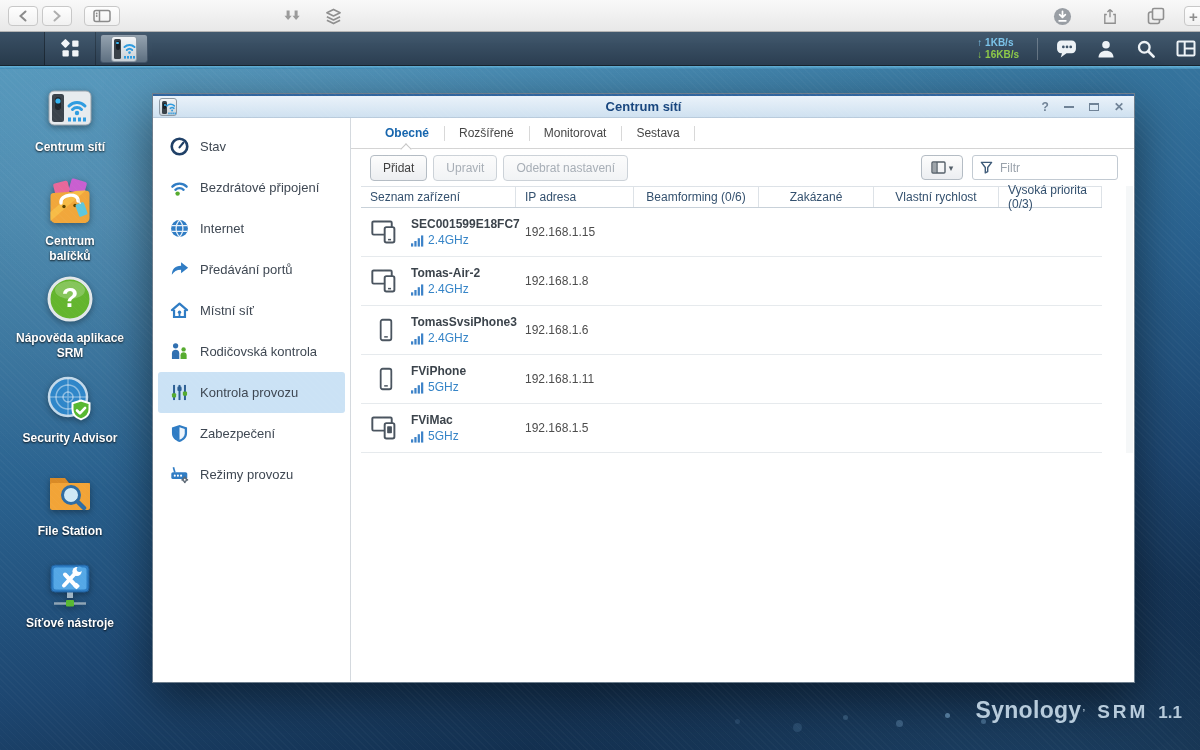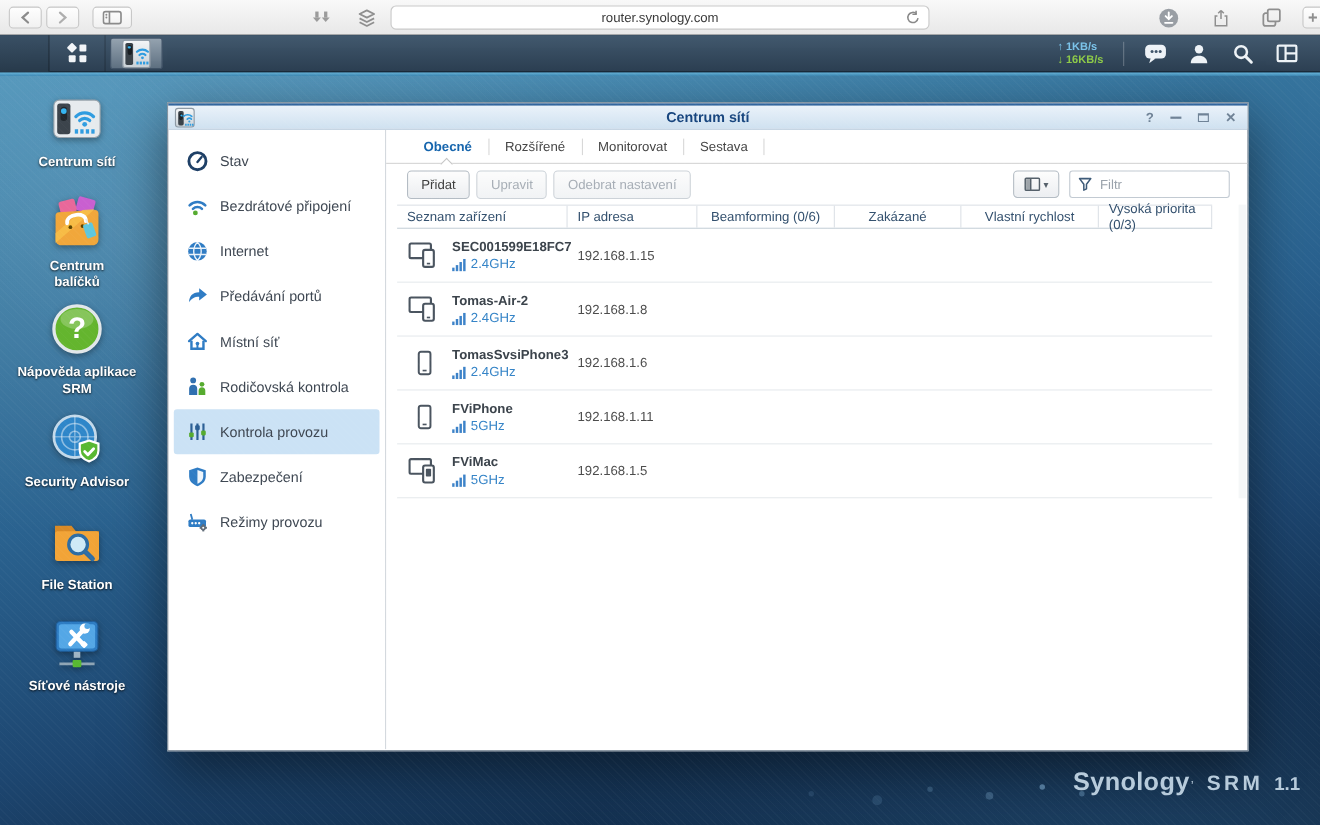--- a/index.html
+++ b/index.html
@@ -56,21 +56,21 @@
     display:flex; align-items:center; justify-content:center;
   }
   .mini-router {
     width:26px; height:26px; border-radius:3px;
     background:linear-gradient(#f3f5f7,#c9d1d7);
     border:1px solid #8d99a4; position:relative;
   }
   .mini-router .panel { position:absolute; left:2px; top:2px; width:7px; height:20px; background:#3a4249; border-radius:1.5px; }
   .mini-router .led { position:absolute; left:3.5px; top:4px; width:4px; height:9px; background:#191e23; border-radius:2px; }
   .mini-router .led::after { content:""; position:absolute; left:0.6px; top:1px; width:2.8px; height:2.8px; border-radius:50%; background:#36b6f3; }
-  .tb-tray { position:absolute; right:0; top:0; height:100%; display:flex; align-items:center; padding-right:18px; }
+  .tb-tray { position:absolute; right:0; top:0; height:100%; display:flex; align-items:center; padding-right:2px; }
   .speed { font-size:10px; font-weight:bold; line-height:12px; text-align:left; }
   .speed .up { color:#7cc4ea; }
   .speed .down { color:#8fcb4a; }
   .tray-sep { width:1px; height:22px; background:rgba(255,255,255,0.25); margin:0 16px 0 18px; }
   .tray-ico { width:24px; height:24px; display:flex; align-items:center; justify-content:center; margin-left:16px; }
 
   
   .desktop {
     position:absolute; left:0; top:66px; width:1200px; height:684px;
     background:
@@ -239,29 +239,20 @@
     </svg>
   </div>
   <div class="bb-ico" style="left:318px; width:30px;">
     <svg width="17" height="17" viewBox="0 0 18 18">
       <g stroke="#8f8f8f" stroke-width="1.7" fill="none" stroke-linejoin="round">
         <path d="M9 1.5 16 5 9 8.5 2 5z"></path>
           <path d="M2 9.2l7 3.5 7-3.5"></path>
           <path d="M2 13l7 3.5 7-3.5"></path>
       </g>
     </svg>
-  </div>
-  <div class="url-field">
-    <span>router.synology.com</span>
-    <span class="url-reload">
-      <svg width="14" height="14" viewBox="0 0 16 16">
-        <path d="M13.2 8.6A5.3 5.3 0 1 1 11.6 4" stroke="#8a8a8a" stroke-width="1.6" fill="none"></path>
-        <path d="M11.2 0.8v3.8H7.4" stroke="#8a8a8a" stroke-width="1.6" fill="none"></path>
-      </svg>
-    </span>
   </div>
   <div class="bb-ico" style="left:1046px; width:32px;">
     <svg width="19" height="19" viewBox="0 0 20 20">
       <circle cx="10" cy="10" r="9" fill="#999ea4"></circle>
       <path d="M10 4.5v6.5M10 11l-3-3M10 11l3-3" stroke="#fff" stroke-width="1.8" fill="none" stroke-linecap="round"></path>
       <path d="M6.5 14.5h7" stroke="#fff" stroke-width="1.8" stroke-linecap="round"></path>
     </svg>
   </div>
   <div class="bb-ico" style="left:1094px; width:32px;">
     <svg width="16" height="19" viewBox="0 0 20 20">

